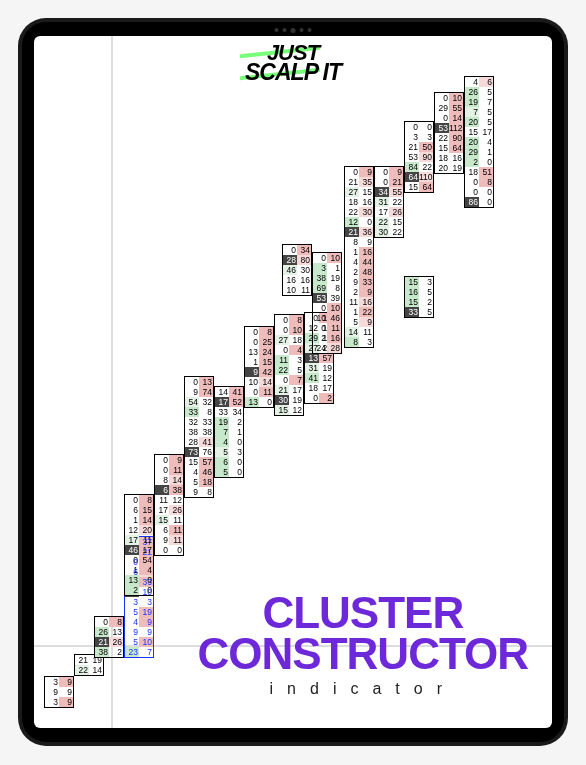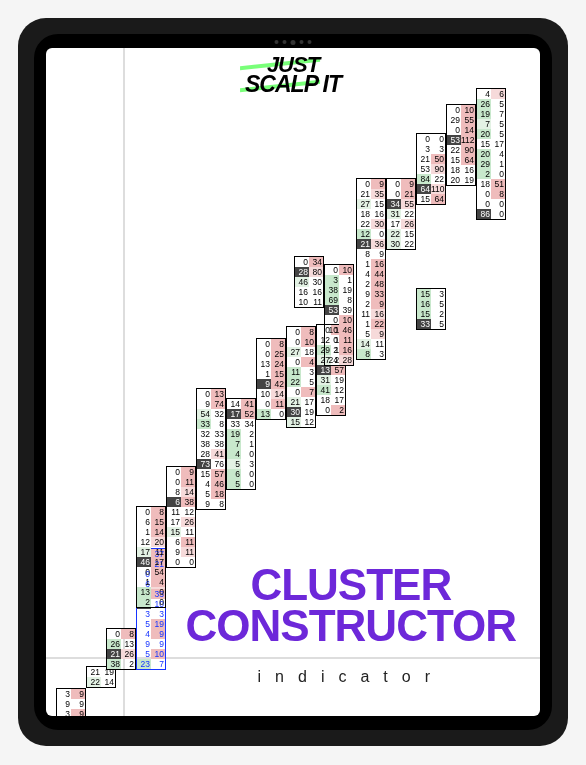--- a/index.html
+++ b/index.html
@@ -12,21 +12,21 @@
     overflow: hidden;
   }
   .tablet {
     position: absolute;
     left: 18px;
     top: 18px;
     width: 550px;
     height: 728px;
     border-radius: 28px;
     background: #1a1a1a;
-    padding: 16px;
+    padding: 4px;
     box-sizing: border-box;
   }
   .bezel {
     width: 100%;
     height: 100%;
     border-radius: 24px;
     background: #000;
     padding: 14px 12px;
     box-sizing: border-box;
     position: relative;
@@ -95,21 +95,21 @@
   .title-block .main {
     font-family: "Arial Narrow","Helvetica Neue",sans-serif;
     font-stretch: condensed;
     font-weight: 800;
     font-size: 44px;
     line-height: 0.92;
     letter-spacing: -1px;
     color:#6d28d9;
   }
   .title-block .sub {
-    margin-top: 22px;
+    margin-top: 6px;
     font-size: 16px;
     letter-spacing: 14px;
     color:#222;
     text-transform: lowercase;
     font-weight: 500;
   }
 
   .chart {
     position:absolute;
     left:0; top:0; width:100%; height:100%;

